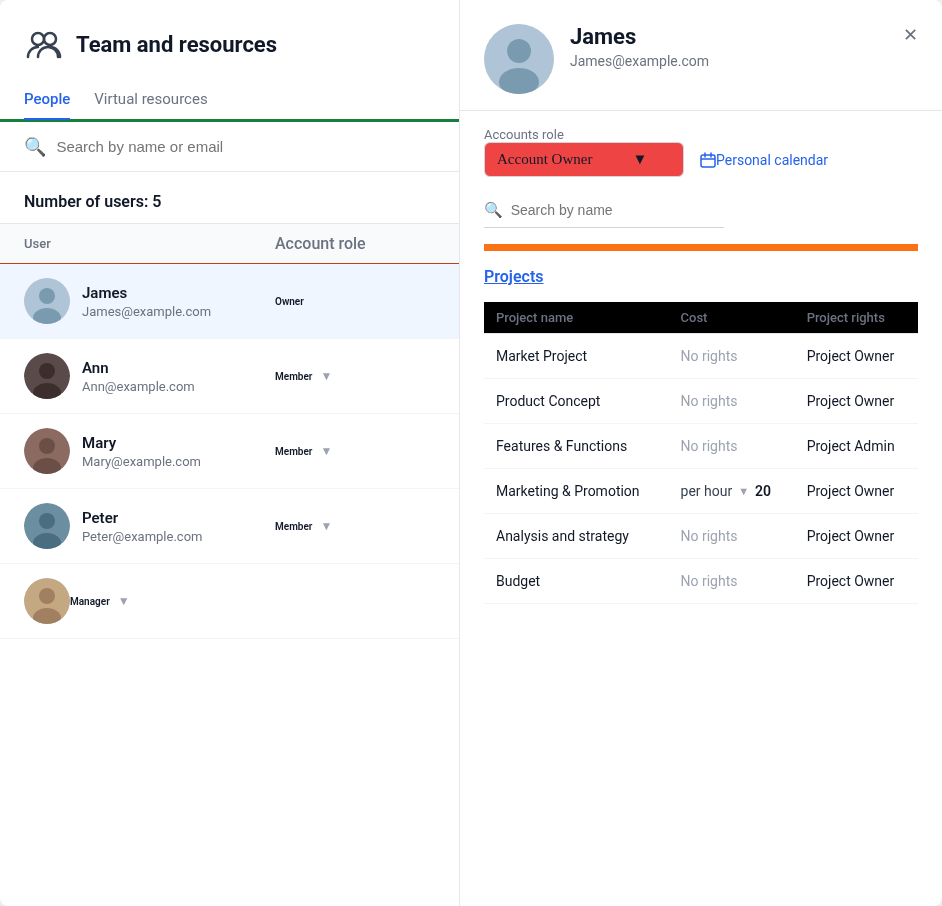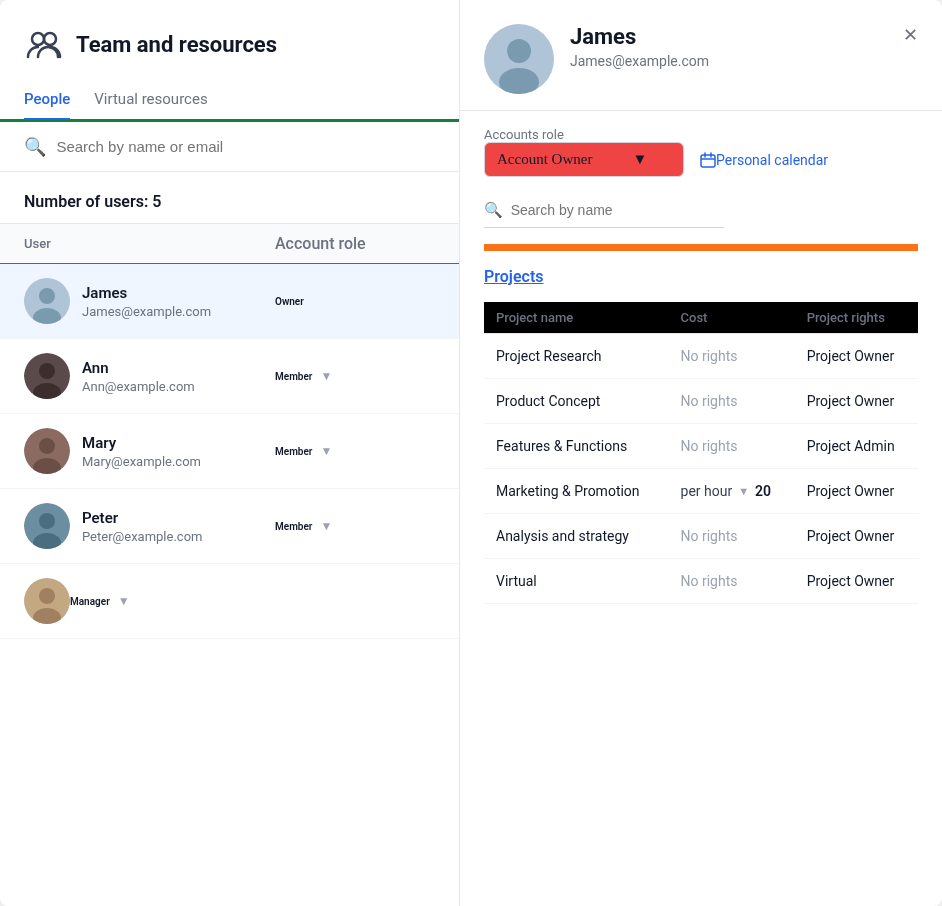--- a/index.html
+++ b/index.html
@@ -507,21 +507,21 @@
         <table class="projects-table">
           <thead>
             <tr>
               <th>Project name</th>
               <th>Cost</th>
               <th>Project rights</th>
             </tr>
           </thead>
           <tbody>
           <tr>
-      <td>Project Research</td>
+      <td>Market Project</td>
       <td><span class="no-rights">No rights</span></td>
       <td class="project-rights-text">Project Owner</td>
     </tr>
               <tr>
       <td>Product Concept</td>
       <td><span class="no-rights">No rights</span></td>
       <td class="project-rights-text">Project Owner</td>
     </tr>
               <tr>
       <td>Features &amp; Functions</td>
@@ -538,21 +538,21 @@
       </div>
                 </td>
       <td class="project-rights-text">Project Owner</td>
     </tr>
               <tr>
       <td>Analysis and strategy</td>
       <td><span class="no-rights">No rights</span></td>
       <td class="project-rights-text">Project Owner</td>
     </tr>
               <tr>
-      <td>Virtual</td>
+      <td>Budget</td>
       <td><span class="no-rights">No rights</span></td>
       <td class="project-rights-text">Project Owner</td>
     </tr>
             </tbody>
         </table>
       </div>
     </div>
   </div>
 </div>
 

